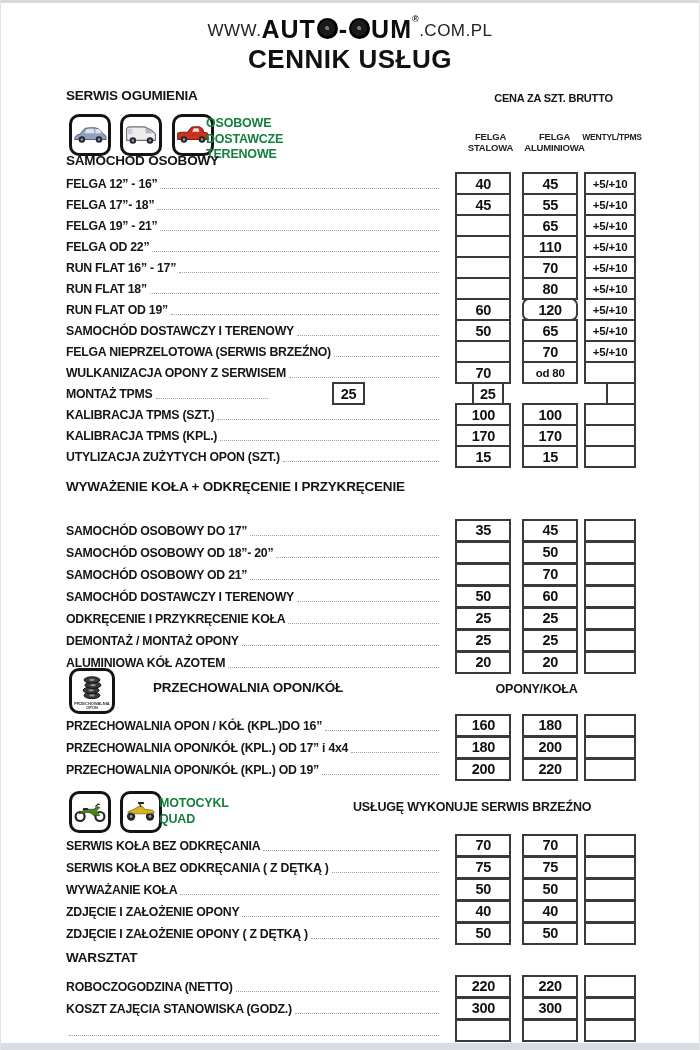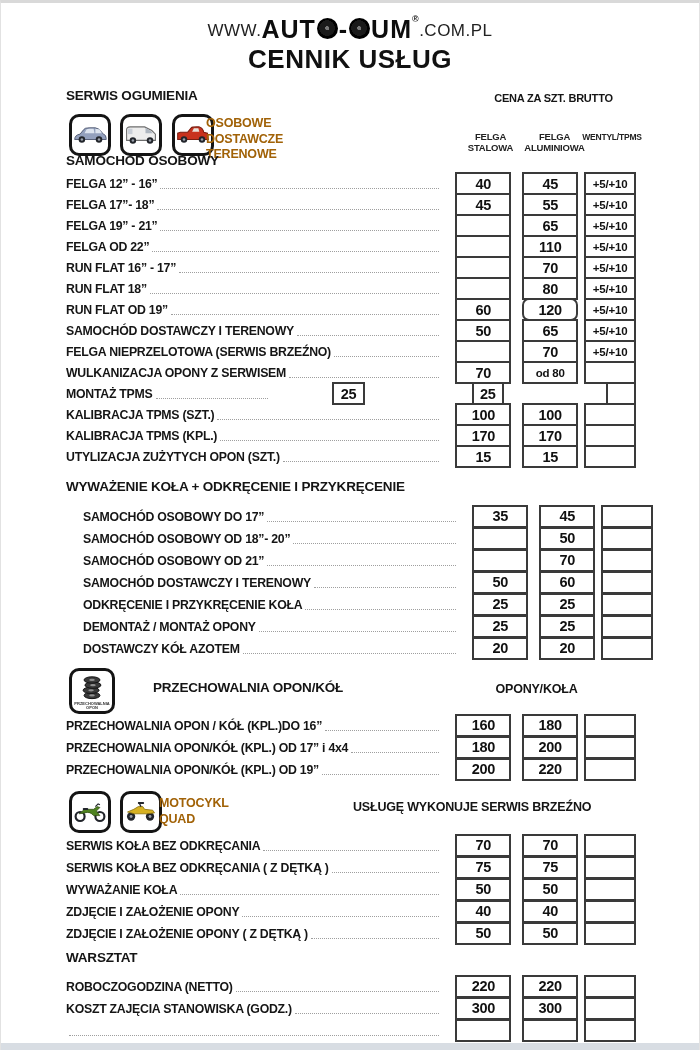--- a/index.html
+++ b/index.html
@@ -15,21 +15,21 @@
   .brand{font-weight:bold;font-size:25px;letter-spacing:1px;color:#0d0d0d;vertical-align:-2px;}
   .tire{display:inline-block;width:21px;height:21px;border-radius:50%;margin:0 1px;vertical-align:-3px;
     background:radial-gradient(circle at 48% 48%, #777 0 13%, #1a1a1a 14% 50%, #000 51% 76%, #303030 77% 100%);}
   .reg{font-size:9px;vertical-align:14px;font-weight:bold;}
   .page-title{top:41px;left:0;width:100%;text-align:center;font-size:26px;font-weight:bold;letter-spacing:.5px;color:#111;}
   .sec-head{font-weight:bold;font-size:13.5px;letter-spacing:-.2px;white-space:nowrap;color:#151515;}
   .note{font-weight:bold;font-size:11px;letter-spacing:-.2px;color:#151515;}
   
   .chip{display:inline-block;width:42px;height:42px;border:3px solid #141414;border-radius:10px;background:#fff;box-sizing:border-box;margin-right:5px;vertical-align:top;}
   .chip svg{width:100%;height:100%;display:block;}
-  .vlabels{font-weight:bold;font-size:12.5px;line-height:15.5px;letter-spacing:-.2px;color:#a16207;}
+  .vlabels{font-weight:bold;font-size:12.5px;line-height:15.5px;letter-spacing:-.2px;color:#15803d;}
   
   .colhead{font-weight:bold;font-size:9.5px;line-height:11px;text-align:center;letter-spacing:-.2px;color:#222;}
   .colhead.small{font-size:8.5px;}
   
   .rows{left:65px;width:570px;}
   .prow{display:flex;align-items:center;}
   .lbl{width:398px;display:flex;align-items:flex-end;box-sizing:border-box;padding-right:14px;height:19px;}
   .lbl-t{white-space:nowrap;font-weight:bold;font-size:12.3px;letter-spacing:-.25px;line-height:18px;color:#151515;}
   .leader{flex:1;border-bottom:1.5px dotted #9f9f9f;margin:0 2px 4px 3px;min-width:0;}
   .box{height:19px;border:2px solid #3a3a3a;background:#fff;box-sizing:content-box;
@@ -337,21 +337,21 @@
           <span>15</span>
         </div>
         <div class="gap" style="width: 6px;"></div>
         <div class="box" style="width: 49px;">
           <span></span>
         </div>
       </div>
     </div>
 
   <div class="abs sec-head" style="left:65px;top:476px;">WYWAŻENIE KOŁA + ODKRĘCENIE  I PRZYKRĘCENIE</div>
-  <div class="abs rows" style="top:502px;margin-left:17px;" id="rows-2">
+  <div class="abs rows" style="top:516px;" id="rows-2">
       <div class="prow" style="height: 22px;">
         <div class="lbl">
           <span class="lbl-t">SAMOCHÓD OSOBOWY  DO 17”</span>
           <span class="leader"></span>
         </div>
         <div class="box" style="width: 53px;">
           <span>35</span>
         </div>
         <div class="gap" style="width: 11px;"></div>
         <div class="box" style="width: 53px;">
@@ -442,21 +442,21 @@
         <div class="box" style="width: 53px;">
           <span>25</span>
         </div>
         <div class="gap" style="width: 6px;"></div>
         <div class="box" style="width: 49px;">
           <span></span>
         </div>
       </div>
       <div class="prow" style="height: 22px;">
         <div class="lbl">
-          <span class="lbl-t">DOSTAWCZY KÓŁ AZOTEM</span>
+          <span class="lbl-t">ALUMINIOWA KÓŁ AZOTEM</span>
           <span class="leader"></span>
         </div>
         <div class="box" style="width: 53px;">
           <span>20</span>
         </div>
         <div class="gap" style="width: 11px;"></div>
         <div class="box" style="width: 53px;">
           <span>20</span>
         </div>
         <div class="gap" style="width: 6px;"></div>

